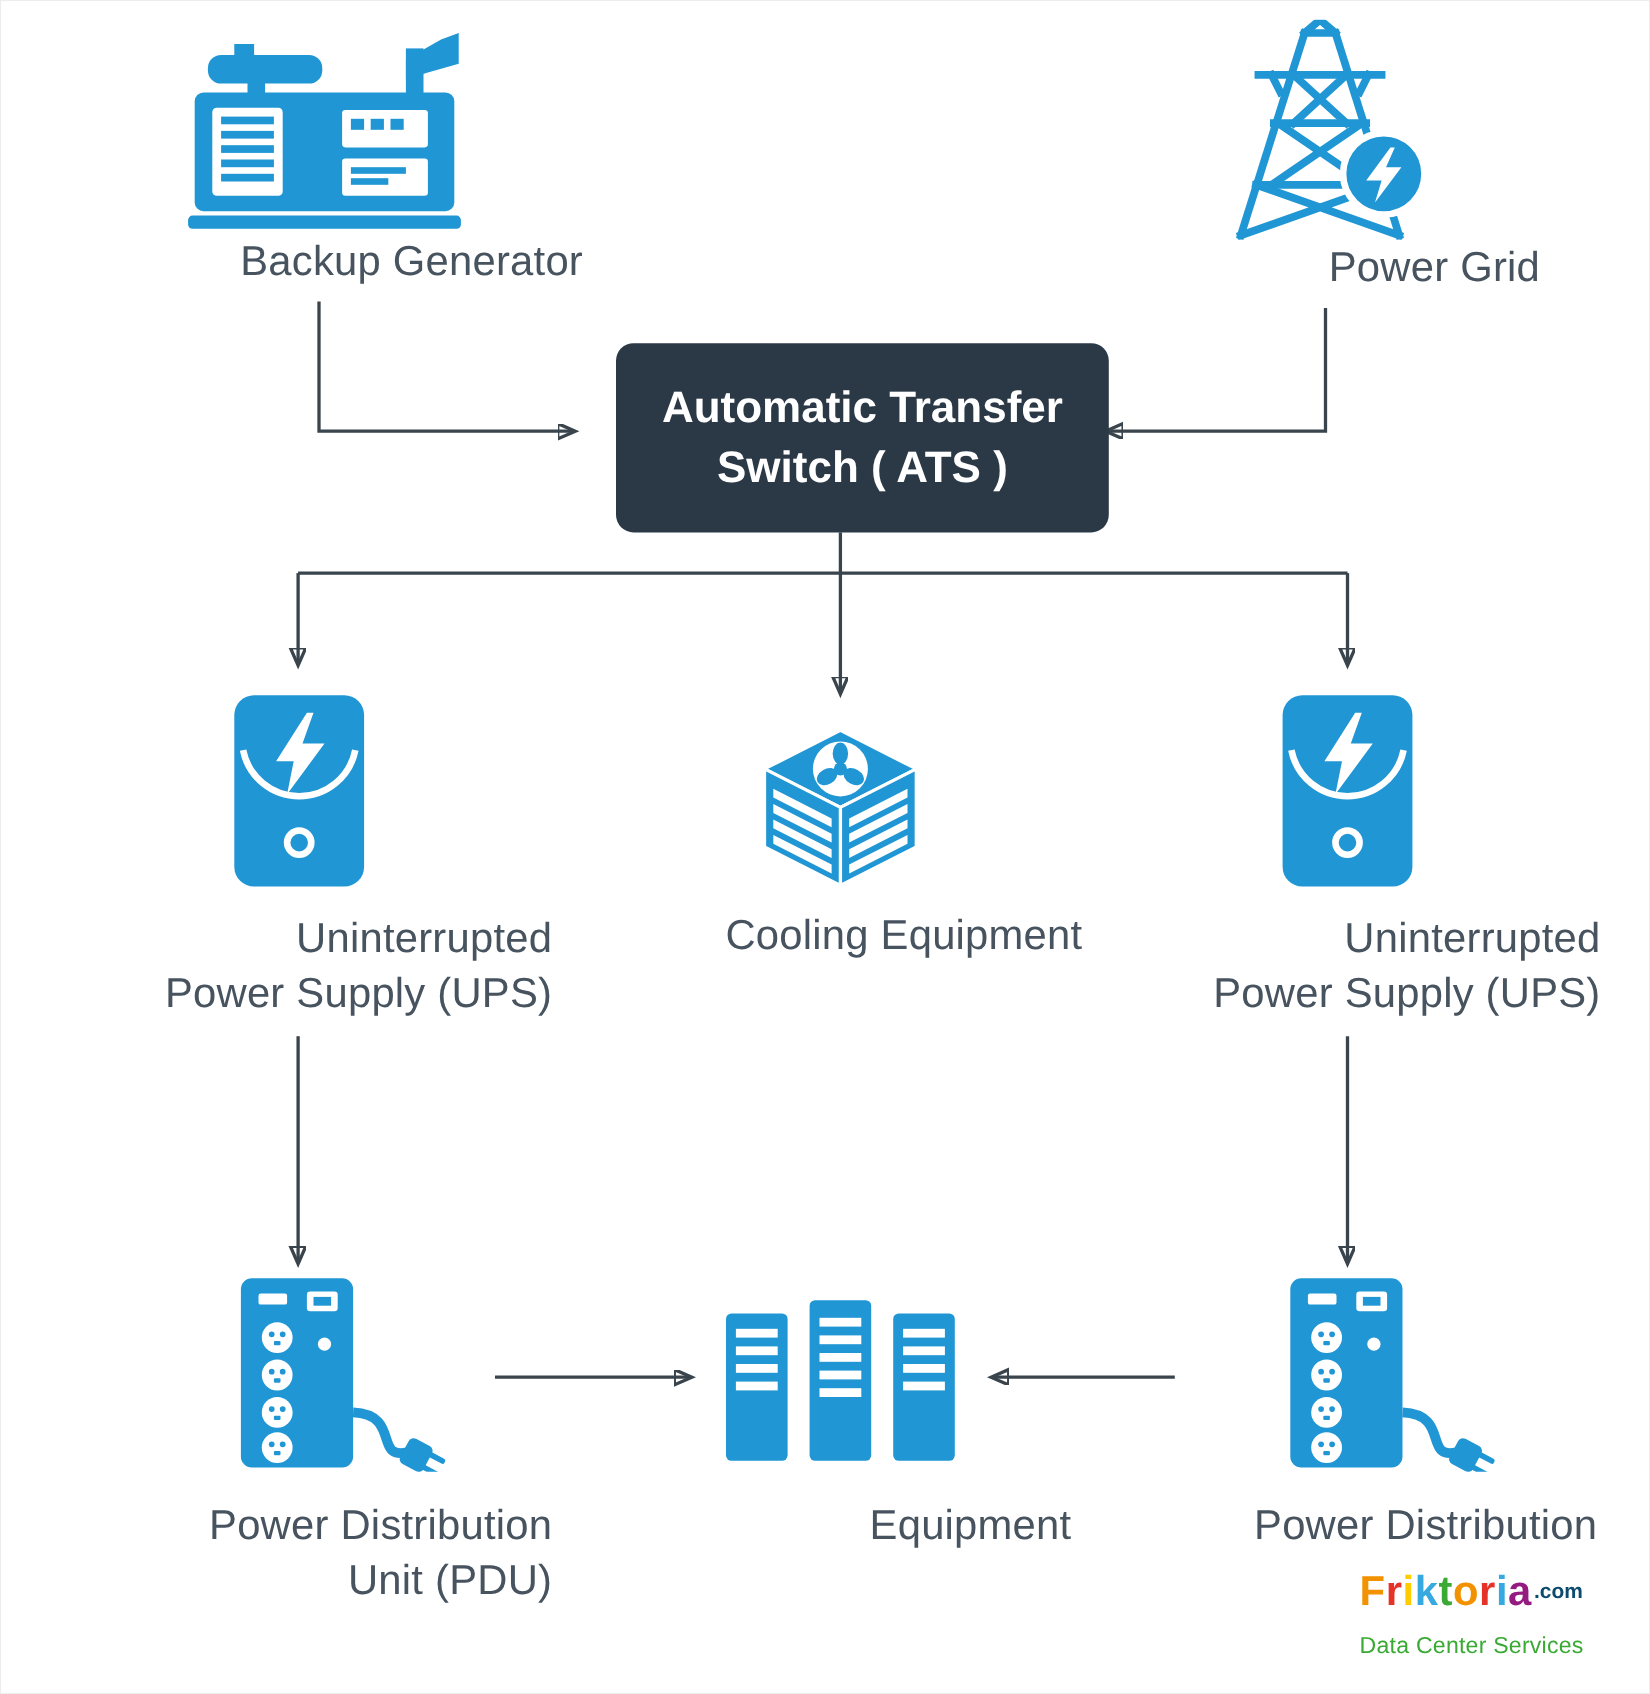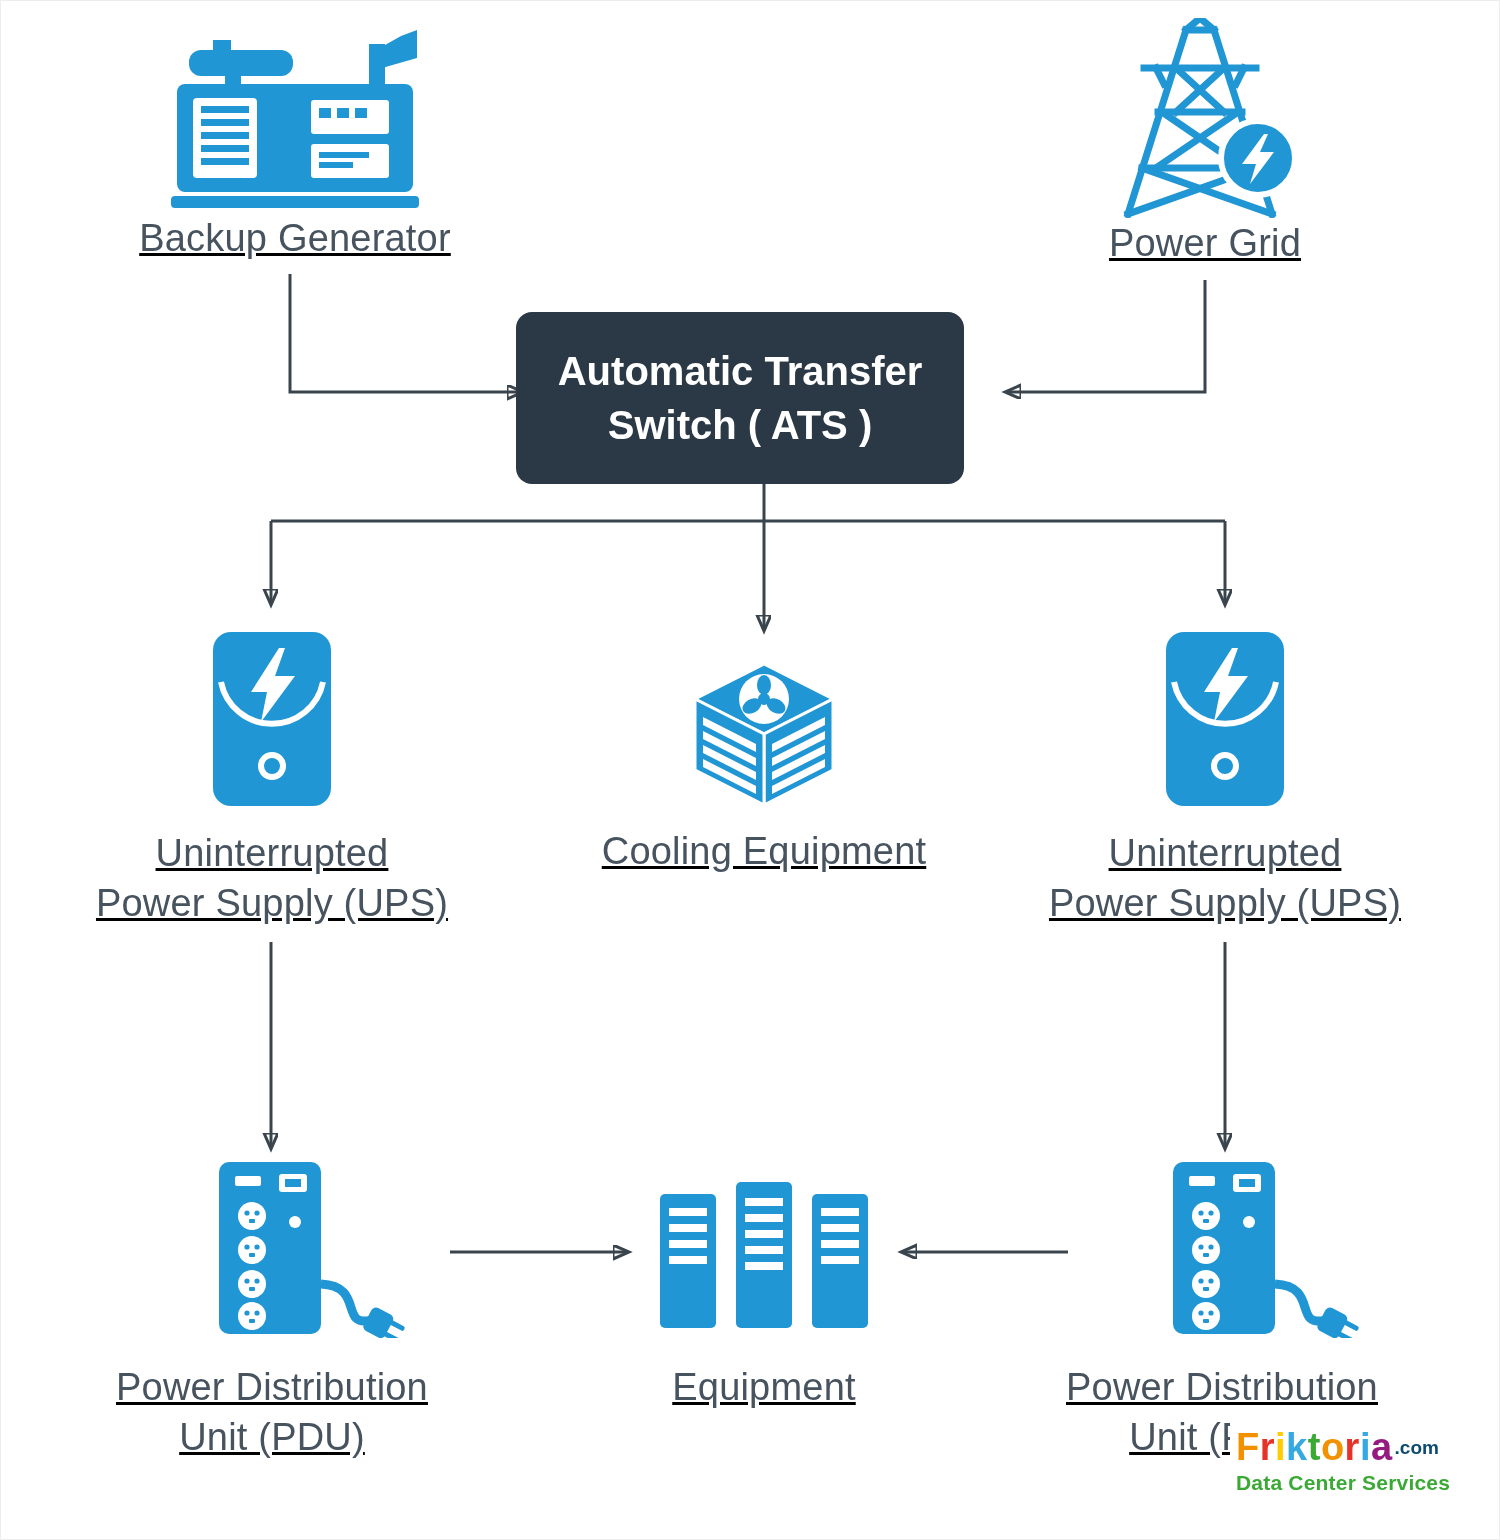--- a/index.html
+++ b/index.html
@@ -8,48 +8,48 @@
     background:#ffffff;
     font-family:"Liberation Sans", sans-serif;
     position:relative;overflow:hidden;
   }
   #canvas{
     position:absolute;inset:0;
     outline:1px solid #ededed;outline-offset:-1px;
   }
   .connectors{position:absolute;left:0;top:0;pointer-events:none;z-index:1;}
   .connectors path{stroke:var(--arrow,#39444d);stroke-width:3;fill:none;}
-  .node{position:absolute;z-index:2;text-align:center;text-decoration:underline;}
+  .node{position:absolute;z-index:2;text-align:right;}
   .icon-wrap{display:block;}
   .lbl{
     color:var(--label,#47535e);
     font-size:38px;line-height:50px;font-weight:500;
     letter-spacing:.2px;
   }
   .fb{fill:var(--icon-blue,#2096d4);}
   .fw{fill:#ffffff;}
   .sb{stroke:var(--icon-blue,#2096d4);}
   
   #ats{
-    position:absolute;left:516px;top:312px;width:448px;height:172px;
+    position:absolute;left:560px;top:312px;width:448px;height:172px;
     background:var(--ats-bg,#2b3947);border-radius:16px;z-index:2;
     display:flex;flex-direction:column;align-items:center;justify-content:center;
     color:#ffffff;font-size:40px;font-weight:700;line-height:54px;
   }
   
   #logo{
     position:absolute;left:1230px;top:1420px;width:264px;height:96px;
     background:#ffffff;z-index:6;padding:6px 4px 0 6px;box-sizing:border-box;
   }
   #brand-line{display:flex;align-items:center;}
   #brand-letters span{font-size:38px;font-weight:700;letter-spacing:.5px;}
   .tld{font-size:19px;font-weight:700;color:#0c4a6e;margin-left:2px;}
   .logo-tagline{
-    font-size:21px;font-weight:700;color:var(--tagline-green,#3aaa35);
-    margin-top:2px;letter-spacing:.2px;
+    font-size:21px;font-weight:400;color:var(--tagline-green,#3aaa35);
+    margin-top:16px;letter-spacing:.2px;
   }
 </style>
 </head>
 <body>
 
 <div id="canvas">
 
   <svg class="connectors" width="1500" height="1540" viewBox="0 0 1500 1540">
     <defs>
       <marker id="arr" markerUnits="userSpaceOnUse" markerWidth="20" markerHeight="16" refX="15" refY="7" orient="auto">

